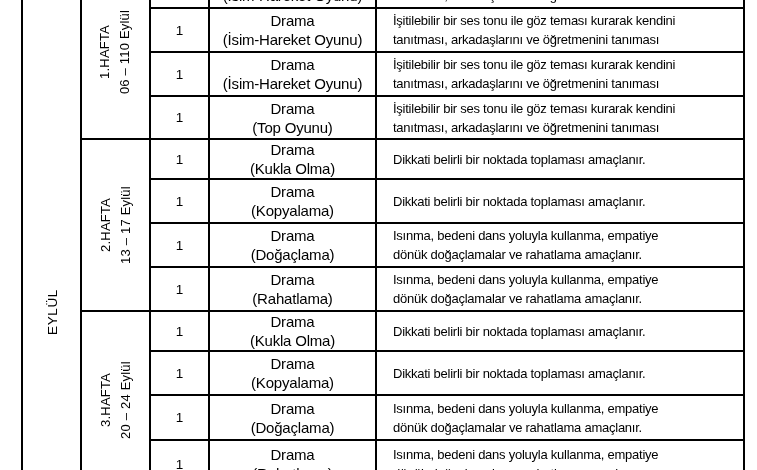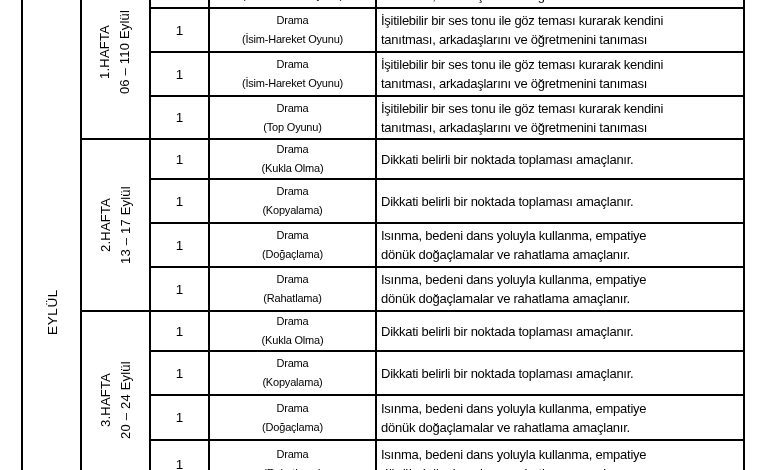--- a/index.html
+++ b/index.html
@@ -34,23 +34,23 @@
   .wk1{grid-row:1 / 5;} .wk2{grid-row:5 / 9;} .wk3{grid-row:9 / 13;}
   .week-label{
     transform:rotate(-90deg);
     white-space:pre;text-align:center;
     font-size:13px;line-height:20px;letter-spacing:.2px;
   }
   .c-hours{grid-column:3;font-size:13.5px;}
   .c-act{grid-column:4;}
   .activity-label{
     white-space:pre-line;text-align:center;
-    font-size:11px;line-height:19px;letter-spacing:-.2px;
-  }
-  .c-desc{grid-column:5;justify-content:flex-start;padding:0 4px 0 4px;}
+    font-size:15px;line-height:19px;letter-spacing:-.2px;
+  }
+  .c-desc{grid-column:5;justify-content:flex-start;padding:0 4px 0 16px;}
   .description-text{
     white-space:pre-line;text-align:left;
     font-size:13px;line-height:19px;letter-spacing:-.25px;
   }
   .r1{grid-row:1;} .r2{grid-row:2;} .r3{grid-row:3;} .r4{grid-row:4;}
   .r5{grid-row:5;} .r6{grid-row:6;} .r7{grid-row:7;} .r8{grid-row:8;}
   .r9{grid-row:9;} .r10{grid-row:10;} .r11{grid-row:11;} .r12{grid-row:12;}
 </style>
 </head>
 <body>

